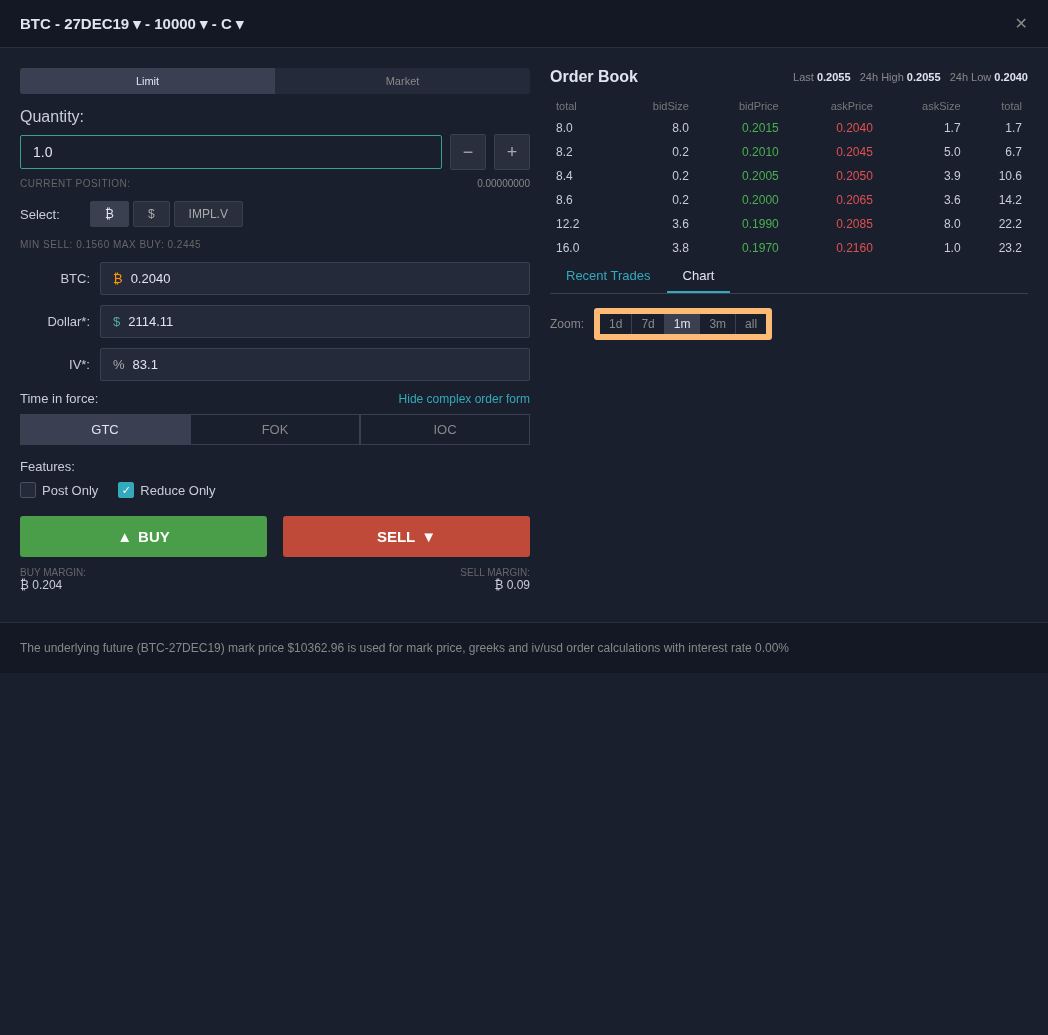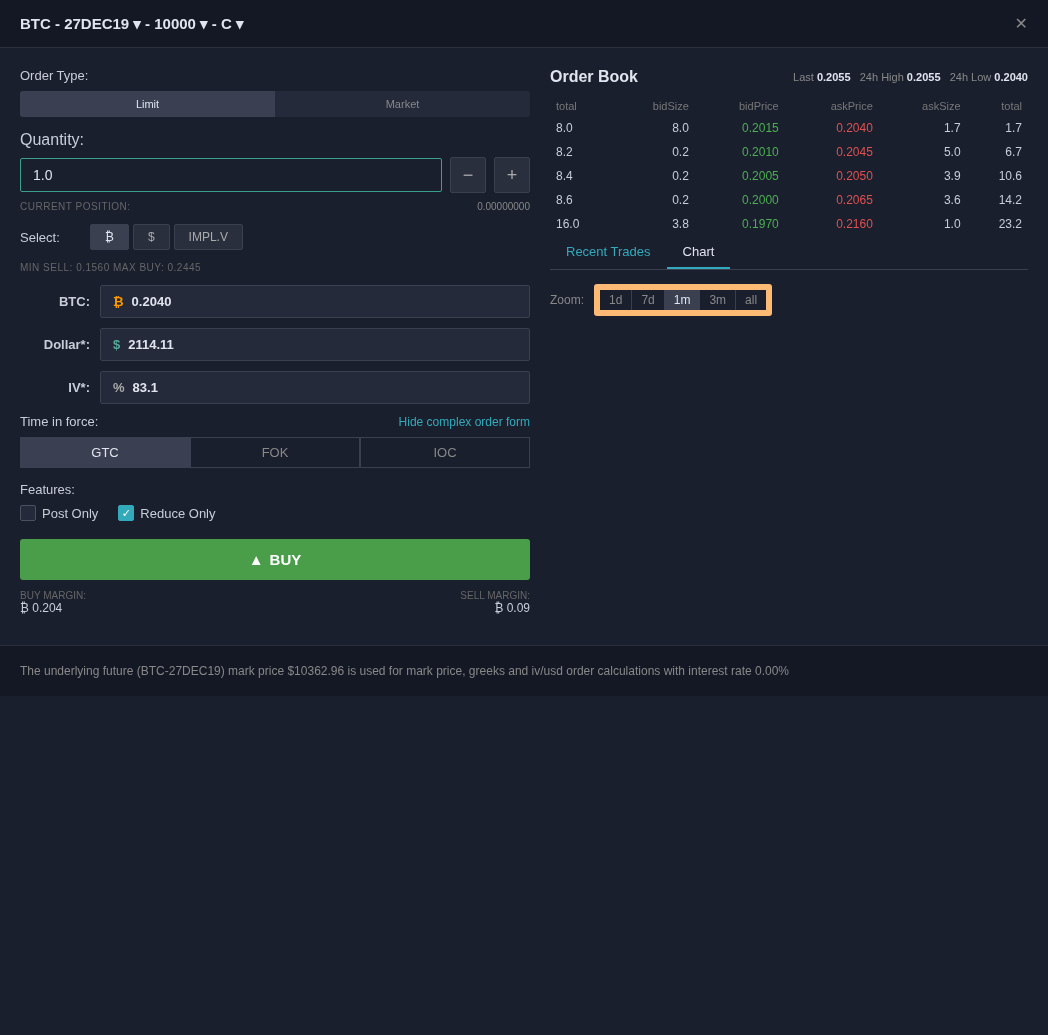--- a/index.html
+++ b/index.html
@@ -158,21 +158,20 @@
       text-transform: uppercase;
       letter-spacing: 0.5px;
       margin-bottom: 12px;
     }
 
     .price-row {
       display: flex;
       align-items: center;
       margin-bottom: 10px;
       gap: 10px;
-      font-weight: bold;
     }
     .price-row-label {
       color: #c8cdd8;
       font-size: 13px;
       width: 70px;
       text-align: right;
     }
     .price-input {
       flex: 1;
       background: #252a3a;
@@ -459,21 +458,20 @@
 
 <div class="title-bar">
   <span class="title-bar-text">BTC - 27DEC19 ▾ - 10000 ▾ - C ▾</span>
   <span class="close-btn">✕</span>
 </div>
 
 <div class="main-content">
 
   <div class="left-panel">
 
-    <div class="order-type-label">Order Type:</div>
     <div class="tab-group">
       <button class="tab-btn active">Limit</button>
       <button class="tab-btn">Market</button>
     </div>
 
     <div class="quantity-label">Quantity:</div>
     <div class="quantity-row">
       <input class="quantity-input" type="text" value="1.0" style="">
       <button class="qty-btn">−</button>
       <button class="qty-btn">+</button>
@@ -544,20 +542,24 @@
           </div>
           <span class="feature-text">Reduce Only</span>
         </div>
       </div>
     </div>
 
     <div class="action-buttons">
       <button class="buy-btn">
         <span>▲</span>
         <span>BUY</span>
+      </button>
+      <button class="sell-btn">
+        <span>SELL</span>
+        <span>▼</span>
       </button>
     </div>
 
     <div class="margin-row">
       <div>
         <div class="margin-label">BUY MARGIN:</div>
         <div class="margin-value">₿ 0.204</div>
       </div>
       <div style="text-align:right;">
         <div class="margin-label">SELL MARGIN:</div>
@@ -621,20 +623,28 @@
     </tr>
           <tr>
       <td>8.6</td>
       <td>0.2</td>
       <td class="bid-price">0.2000</td>
       <td class="ask-price">0.2065</td>
       <td>3.6</td>
       <td>14.2</td>
     </tr>
           <tr>
+      <td>12.2</td>
+      <td>3.6</td>
+      <td class="bid-price">0.1990</td>
+      <td class="ask-price">0.2085</td>
+      <td>8.0</td>
+      <td>22.2</td>
+    </tr>
+          <tr>
       <td>16.0</td>
       <td>3.8</td>
       <td class="bid-price">0.1970</td>
       <td class="ask-price">0.2160</td>
       <td>1.0</td>
       <td>23.2</td>
     </tr>
         </tbody>
     </table>
 

